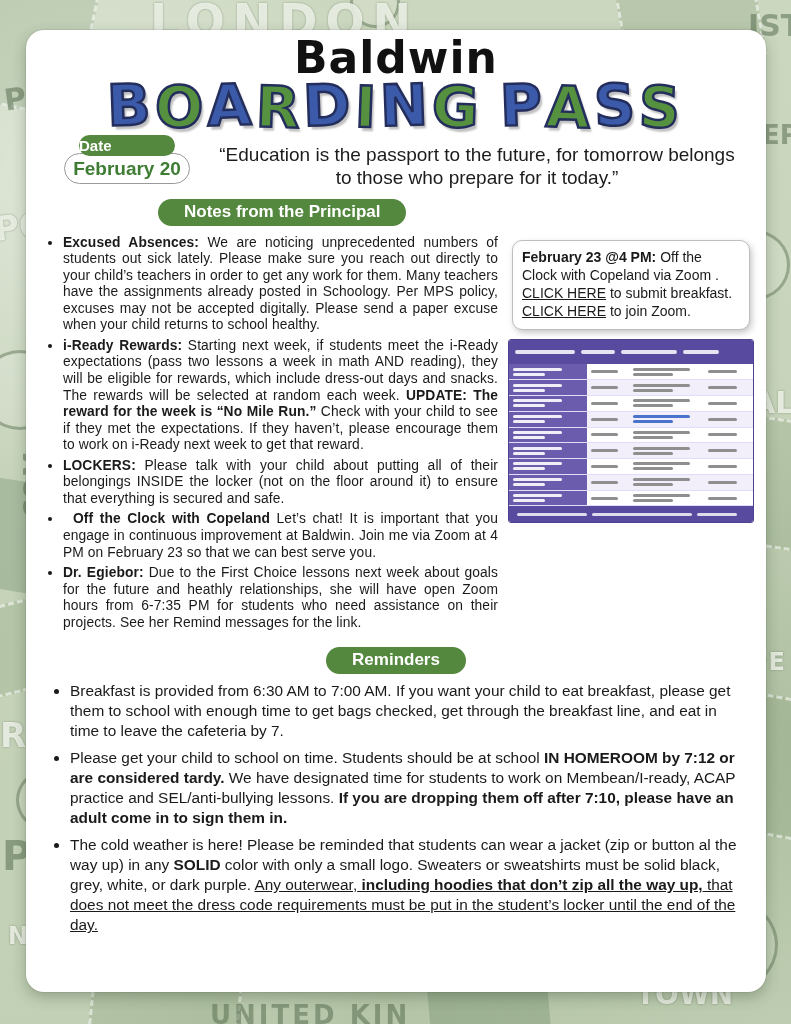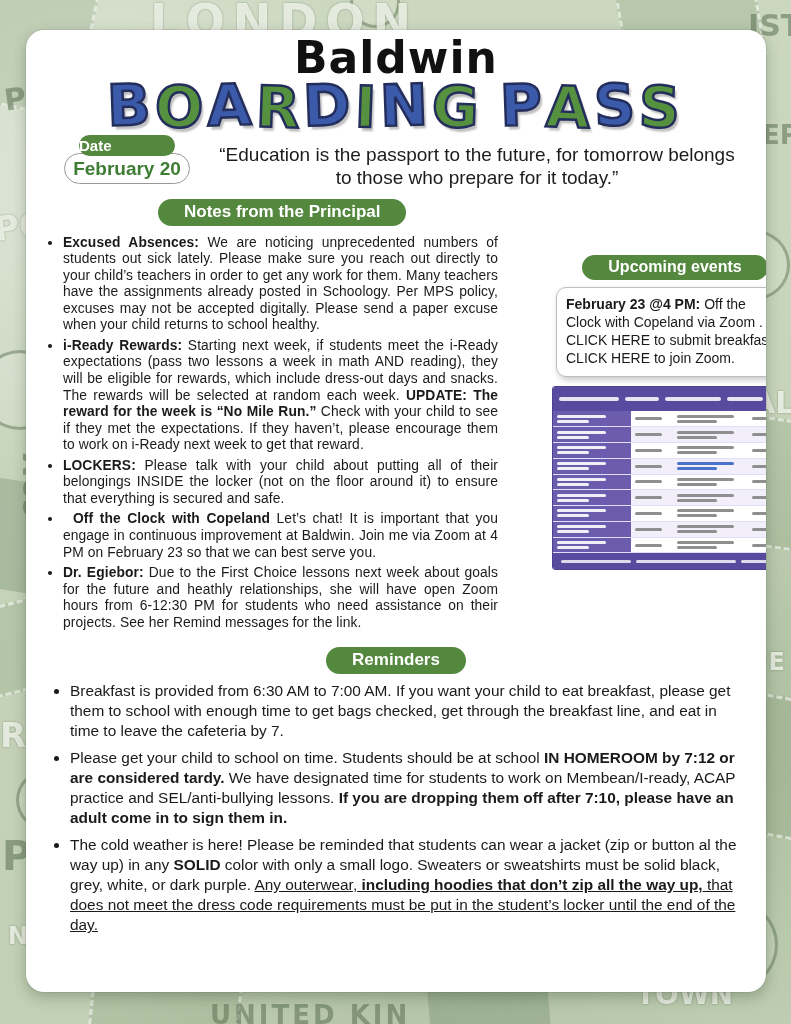--- a/index.html
+++ b/index.html
@@ -40,34 +40,34 @@
   .pill { background:var(--green,#54883e); color:#fff; font-weight:700; text-align:left;
           border-radius:16px; width:max-content; }
   .date-pill { width:96px; margin:0 auto; font-size:15px; padding:2px 0; border-radius:12px; position:relative; z-index:2; }
   .date-value { margin:-3px auto 0; width:126px; background:#fff; border:1.5px solid #9a9a9a;
     border-radius:16px; padding:4px 0 3px; color:#3e7d33; font-weight:700; font-size:19px; }
   .quote { flex:1; text-align:center; font-size:19px; line-height:1.22; padding:8px 2px 0 8px; color:#1c1c1c; }
   
   .section-pill { font-size:17px; padding:3px 26px 4px; border-radius:15px; }
   .principal-pill { margin:9px 0 7px 112px; }
   
-  .columns { display:flex;gap:44px; }
+  .columns { display:flex; }
   .left-col { width:452px; flex:none; }
   ul.notes { margin:2px 0 0; padding-left:17px; font-size:13.8px; line-height:1.2;
              text-align:justify; letter-spacing:.1px; }
   ul.notes li { margin-bottom:4px; }
   .right-col { flex:1; display:flex; flex-direction:column; align-items:center; padding-left:10px; }
   .events-pill { margin-top:22px; font-size:16px; }
   .events-card { margin-top:7px; width:238px; border:1px solid #bdbdbd; border-radius:10px;
     background:#fff; box-shadow:2px 3px 6px rgba(0,0,0,.22); padding:7px 9px; font-size:14px; line-height:1.3; }
   .event-line { margin:0 0 2px; }
   .contact-badge { margin-top:48px; width:186px; background:var(--purple,#6a5cb5); color:#fff;
     font-weight:700; font-size:16px; text-align:center; border-radius:13px; padding:5px 10px 6px;
     text-decoration:underline; line-height:1.32; }
-  .link { cursor:pointer;margin-top:47px; }
+  .link { text-decoration:underline; cursor:pointer;margin-top:47px; }
   
   .mini-table { margin-top:9px; width:246px; height:184px; border:1px solid #4d4190;
     border-radius:3px; overflow:hidden; background:#fff; display:flex; flex-direction:column; }
   .mt-header { height:24px; background:#584a9e; display:flex; align-items:center; gap:6px; padding:0 6px; flex:none; }
   .mt-header i { display:block; height:4px; background:rgba(255,255,255,.85); border-radius:2px; }
   .mt-body { flex:1; display:flex; flex-direction:column; }
   .mt-row { flex:1; display:flex; border-bottom:1px solid #e2defa; }
   .mt-row:nth-child(even) .mt-c { background:#f2effb; }
   .mt-c { flex:none; display:flex; flex-direction:column; justify-content:center; gap:2px; padding:0 4px; background:#fff; }
   .mt-c.c1 { width:32%; background:#6b5cae !important; }
@@ -134,26 +134,25 @@
 
     <div class="pill section-pill principal-pill">Notes from the Principal</div>
 
     <div class="columns">
       <div class="left-col">
         <ul class="notes">
           <li><span style="font-weight: 700;">Excused Absences: </span><span>We are noticing unprecedented numbers of students out sick lately. Please make sure you reach out directly to your child’s teachers in order to get any work for them. Many teachers have the assignments already posted in Schoology. Per MPS policy, excuses may not be accepted digitally.  Please send a paper excuse when your child returns to school healthy.</span></li>
           <li><span style="font-weight: 700;">i-Ready Rewards: </span><span>Starting next week, if students meet the i-Ready expectations (pass two lessons a week in math AND reading), they will be eligible for rewards, which include dress-out days and snacks.  The rewards will be selected at random each week. </span><span style="font-weight: 700;">UPDATE: The reward for the week is “No Mile Run.”</span><span> Check with your child to see if they met the expectations.  If they haven’t, please encourage them to work on i-Ready next week to get that reward.</span></li>
           <li><span style="font-weight: 700;">LOCKERS: </span><span>Please talk with your child about putting all of their belongings INSIDE the locker (not on the floor around it) to ensure that everything is secured and safe.</span></li>
           <li><span style="font-weight: 700; margin-left: 10px;">Off the Clock with Copeland </span><span>Let’s chat! It is important that you engage in continuous improvement at Baldwin. Join me via Zoom at 4 PM on February 23 so that we can best serve you.</span></li>
-          <li><span style="font-weight: 700;">Dr. Egiebor: </span><span>Due to the First Choice lessons next week about goals for the future and heathly relationships, she will have open Zoom hours from 6-12:30 PM for students who need assistance on their projects.  See her Remind messages for the link.</span></li>
+          <li><span style="font-weight: 700;">Dr. Egiebor: </span><span>Due to the First Choice lessons next week about goals for the future and heathly relationships, she will have open Zoom hours from 6-7:35 PM for students who need assistance on their projects.  See her Remind messages for the link.</span></li>
         </ul>
       </div>
 
       <div class="right-col">
-        <div class="pill section-pill events-pill">Upcoming events</div>
         <div class="events-card">
           <p class="event-line"><span style="font-weight: 700;">February 23 @4 PM: </span><span>Off the Clock with Copeland via Zoom . </span><span class="link">CLICK HERE</span><span> to submit breakfast.  </span><span class="link">CLICK HERE</span><span> to join Zoom.</span></p>
         </div>
 
 
         <div class="mini-table">
           <div class="mt-header">
             <i style="width:60px"></i>
               <i style="width:34px"></i>
               <i style="width:56px"></i>

